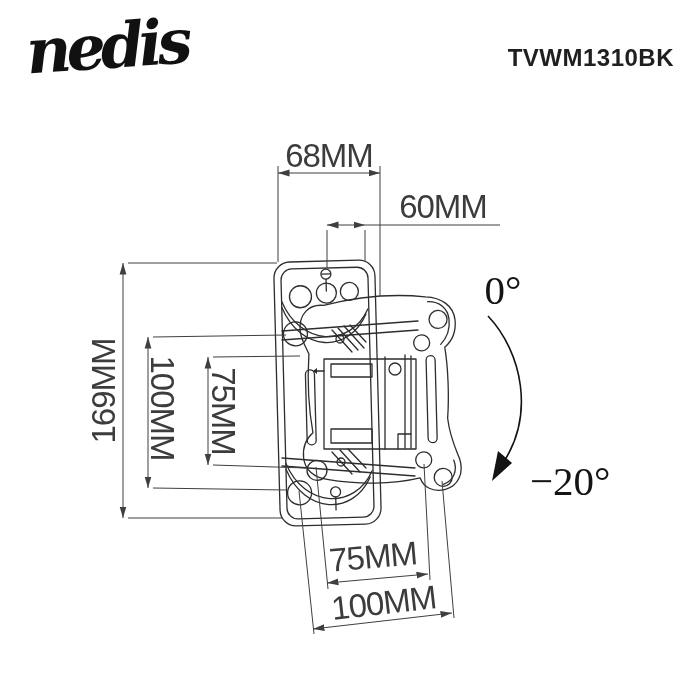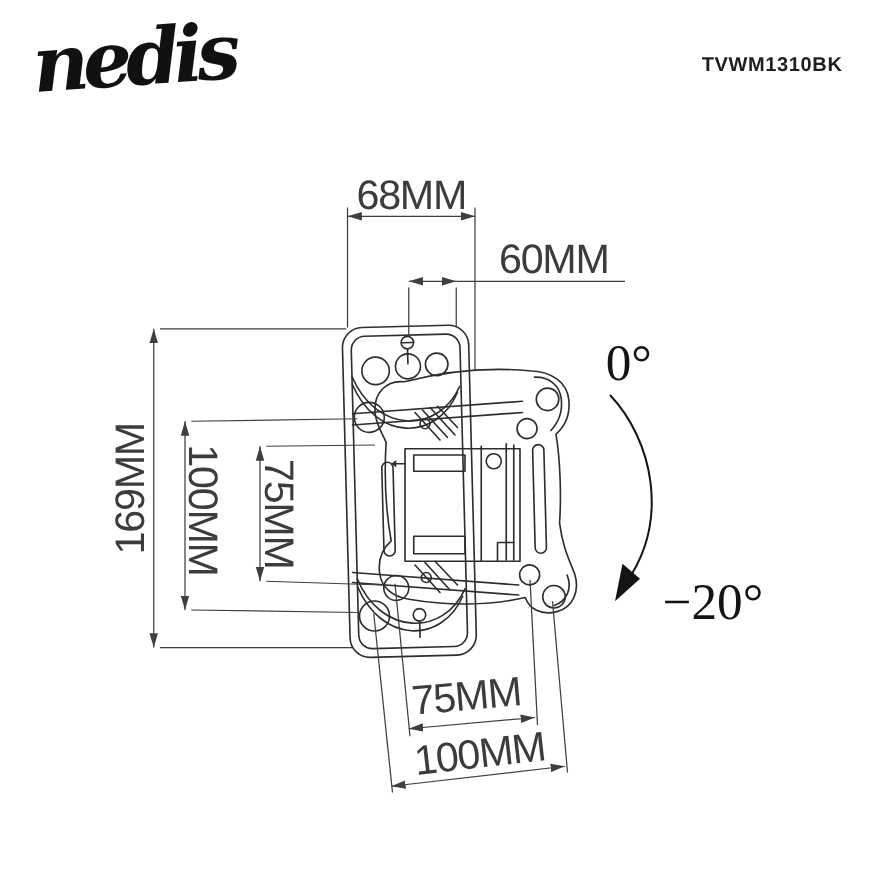--- a/index.html
+++ b/index.html
@@ -1,21 +1,21 @@
 <!DOCTYPE html>
 <html><head>
 <meta charset="utf-8">
 <style>
   html,body{margin:0;padding:0;background:#ffffff;}
   .page{position:relative;width:700px;height:700px;background:#ffffff;overflow:hidden;
         font-family:"Liberation Sans",sans-serif;}
   .brand{position:absolute;left:26px;top:10px;
          font-family:"DejaVu Serif",serif;font-style:italic;font-weight:bold;
          font-size:62px;letter-spacing:-5px;color:#111;transform:rotate(-4deg);}
-  .sku{position:absolute;right:26px;top:44px;font-weight:bold;font-size:16px;
+  .sku{position:absolute;right:26px;top:44px;font-weight:bold;font-size:24px;
        letter-spacing:.5px;color:#1f1f1f;}
   svg{position:absolute;left:0;top:0;}
   svg text.dim{font-family:"Liberation Sans",sans-serif;font-size:33px;
                letter-spacing:-1px;fill:#3c3c3c;}
   svg text.ang{font-family:"Liberation Serif",serif;font-size:41px;fill:#141414;}
   .wire{stroke:#2d2d2d;stroke-width:1.3;fill:none;stroke-linecap:round;stroke-linejoin:round;}
   .dimln{stroke:#3f3f3f;stroke-width:1;fill:none;}
 </style>
 </head>
 <body>

